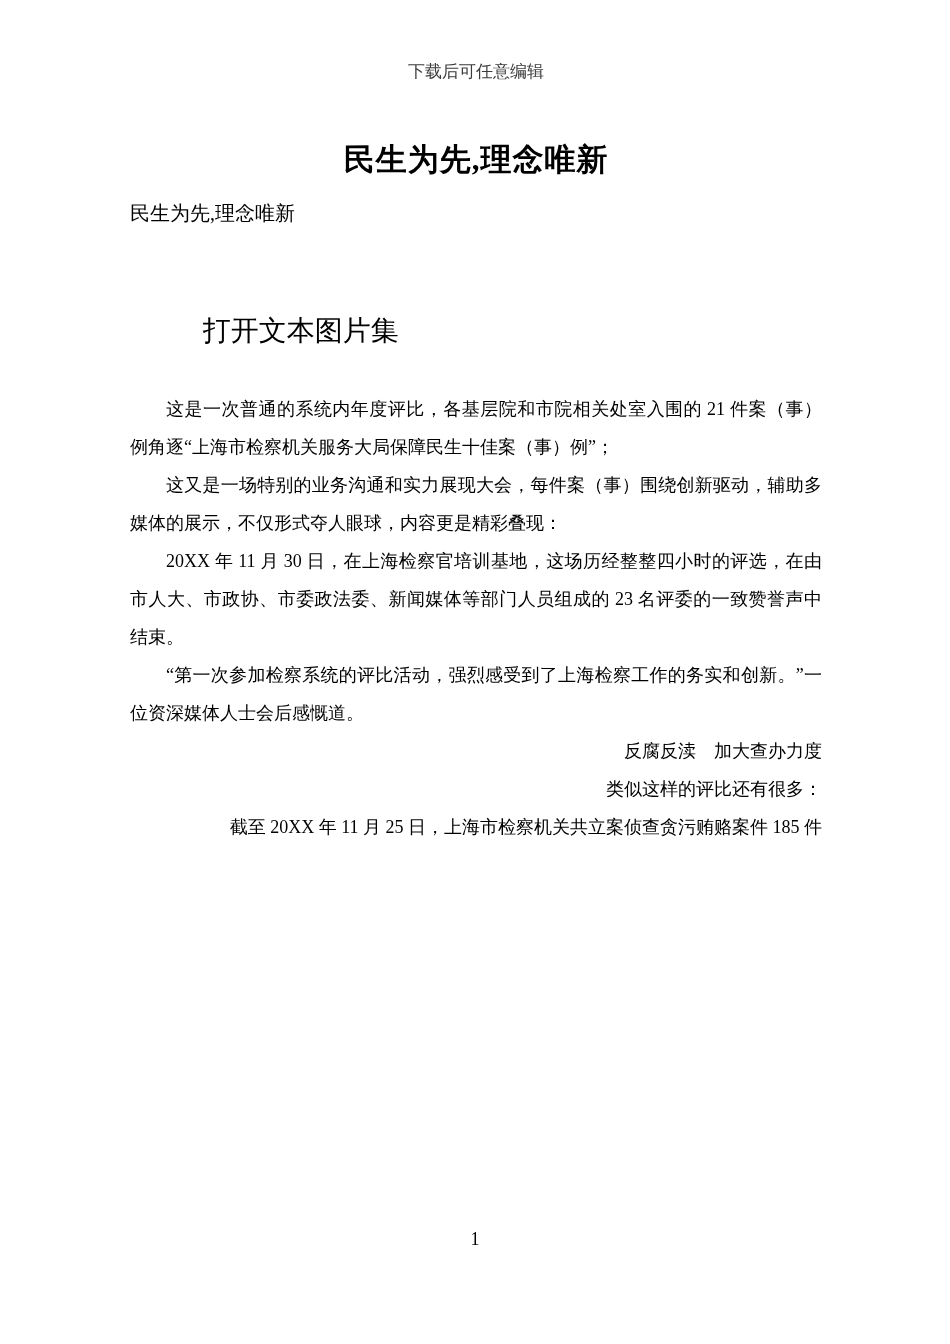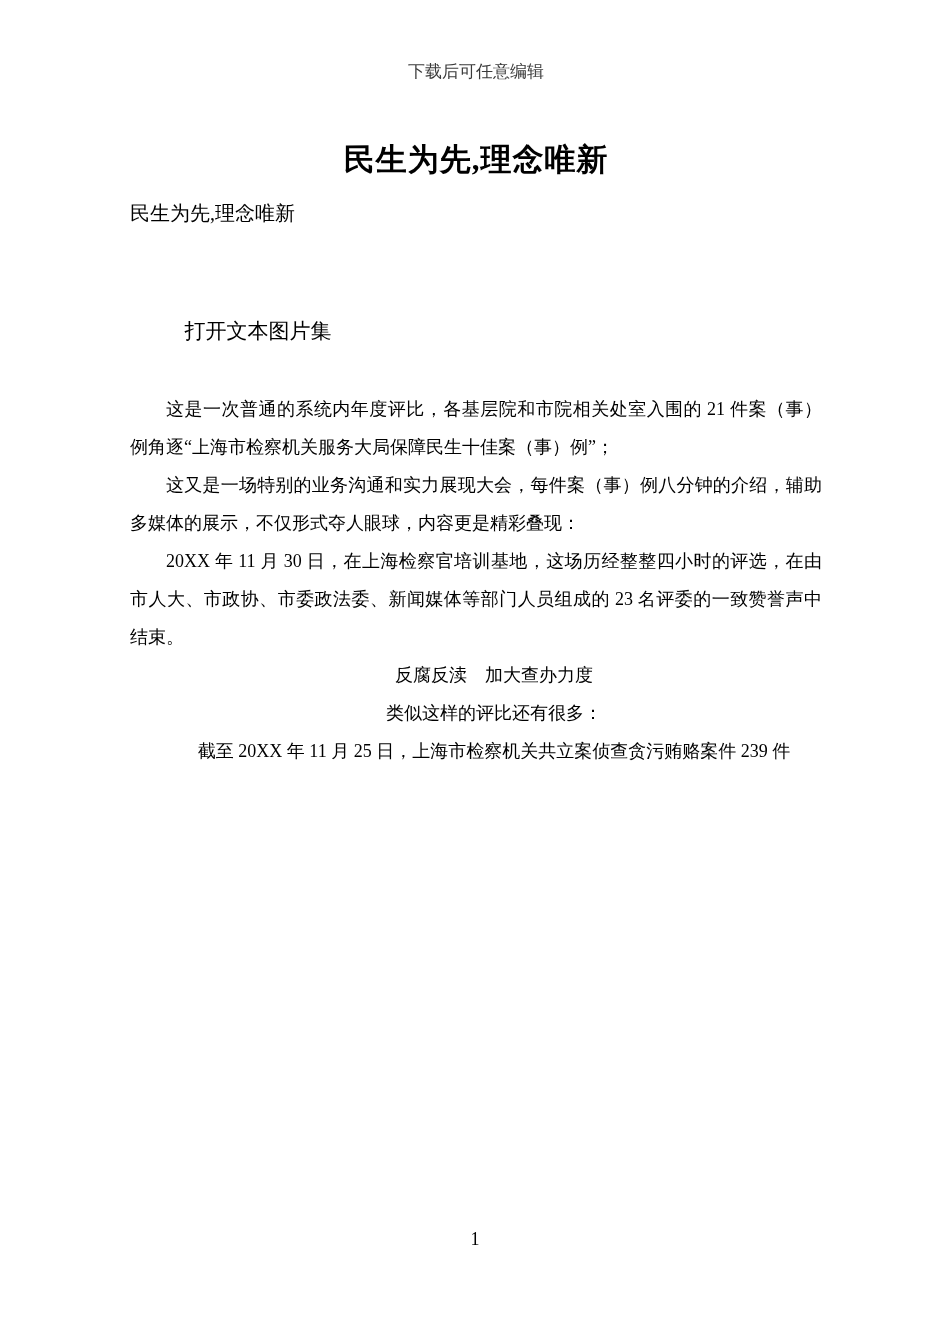--- a/index.html
+++ b/index.html
@@ -33,36 +33,36 @@
     letter-spacing: 1px;
   }
   .doc-subtitle {
     margin-top: 18px;
     font-size: 20px;
     line-height: 30px;
     text-align: left;
   }
   .caption-line {
     margin-top: 84px;
-    font-size: 21px;
+    font-size: 28px;
     line-height: 38px;
     text-indent: 2.6em;
   }
   .body-block {
     margin-top: 40px;
   }
   .para {
     font-size: 18px;
     line-height: 38px;
     text-align: justify;
     text-indent: 2em;
     word-break: break-all;
   }
   .para.short {
-    text-align: center;
+    text-align: right;
   }
   .page-number {
     position: absolute;
     left: 0;
     right: 0;
     top: 1228px;
     text-align: center;
     font-size: 18px;
     line-height: 22px;
   }
@@ -76,23 +76,24 @@
     <div class="edit-note">下载后可任意编辑</div>
 
     <h1 class="doc-title">民生为先,理念唯新</h1>
 
     <div class="doc-subtitle">民生为先,理念唯新</div>
 
     <div class="caption-line">打开文本图片集</div>
 
     <div class="body-block">
       <p class="para">这是一次普通的系统内年度评比，各基层院和市院相关处室入围的 21 件案（事）例角逐“上海市检察机关服务大局保障民生十佳案（事）例”；</p>
-      <p class="para">这又是一场特别的业务沟通和实力展现大会，每件案（事）例八分钟的介绍，辅助多媒体的展示，不仅形式夺人眼球，内容更是精彩叠现：</p>
+      <p class="para">这又是一场特别的业务沟通和实力展现大会，每件案（事）围绕创新驱动，辅助多媒体的展示，不仅形式夺人眼球，内容更是精彩叠现：</p>
       <p class="para">20XX 年 11 月 30 日，在上海检察官培训基地，这场历经整整四小时的评选，在由市人大、市政协、市委政法委、新闻媒体等部门人员组成的 23 名评委的一致赞誉声中结束。</p>
+      <p class="para">“第一次参加检察系统的评比活动，强烈感受到了上海检察工作的务实和创新。”一位资深媒体人士会后感慨道。</p>
       <p class="para short">反腐反渎　加大查办力度</p>
       <p class="para short">类似这样的评比还有很多：</p>
-      <p class="para short">截至 20XX 年 11 月 25 日，上海市检察机关共立案侦查贪污贿赂案件 239 件</p>
+      <p class="para short">截至 20XX 年 11 月 25 日，上海市检察机关共立案侦查贪污贿赂案件 185 件</p>
     </div>
 
   </div>
 
   <div class="page-number">1</div>
 </div>
 
 </body></html>

